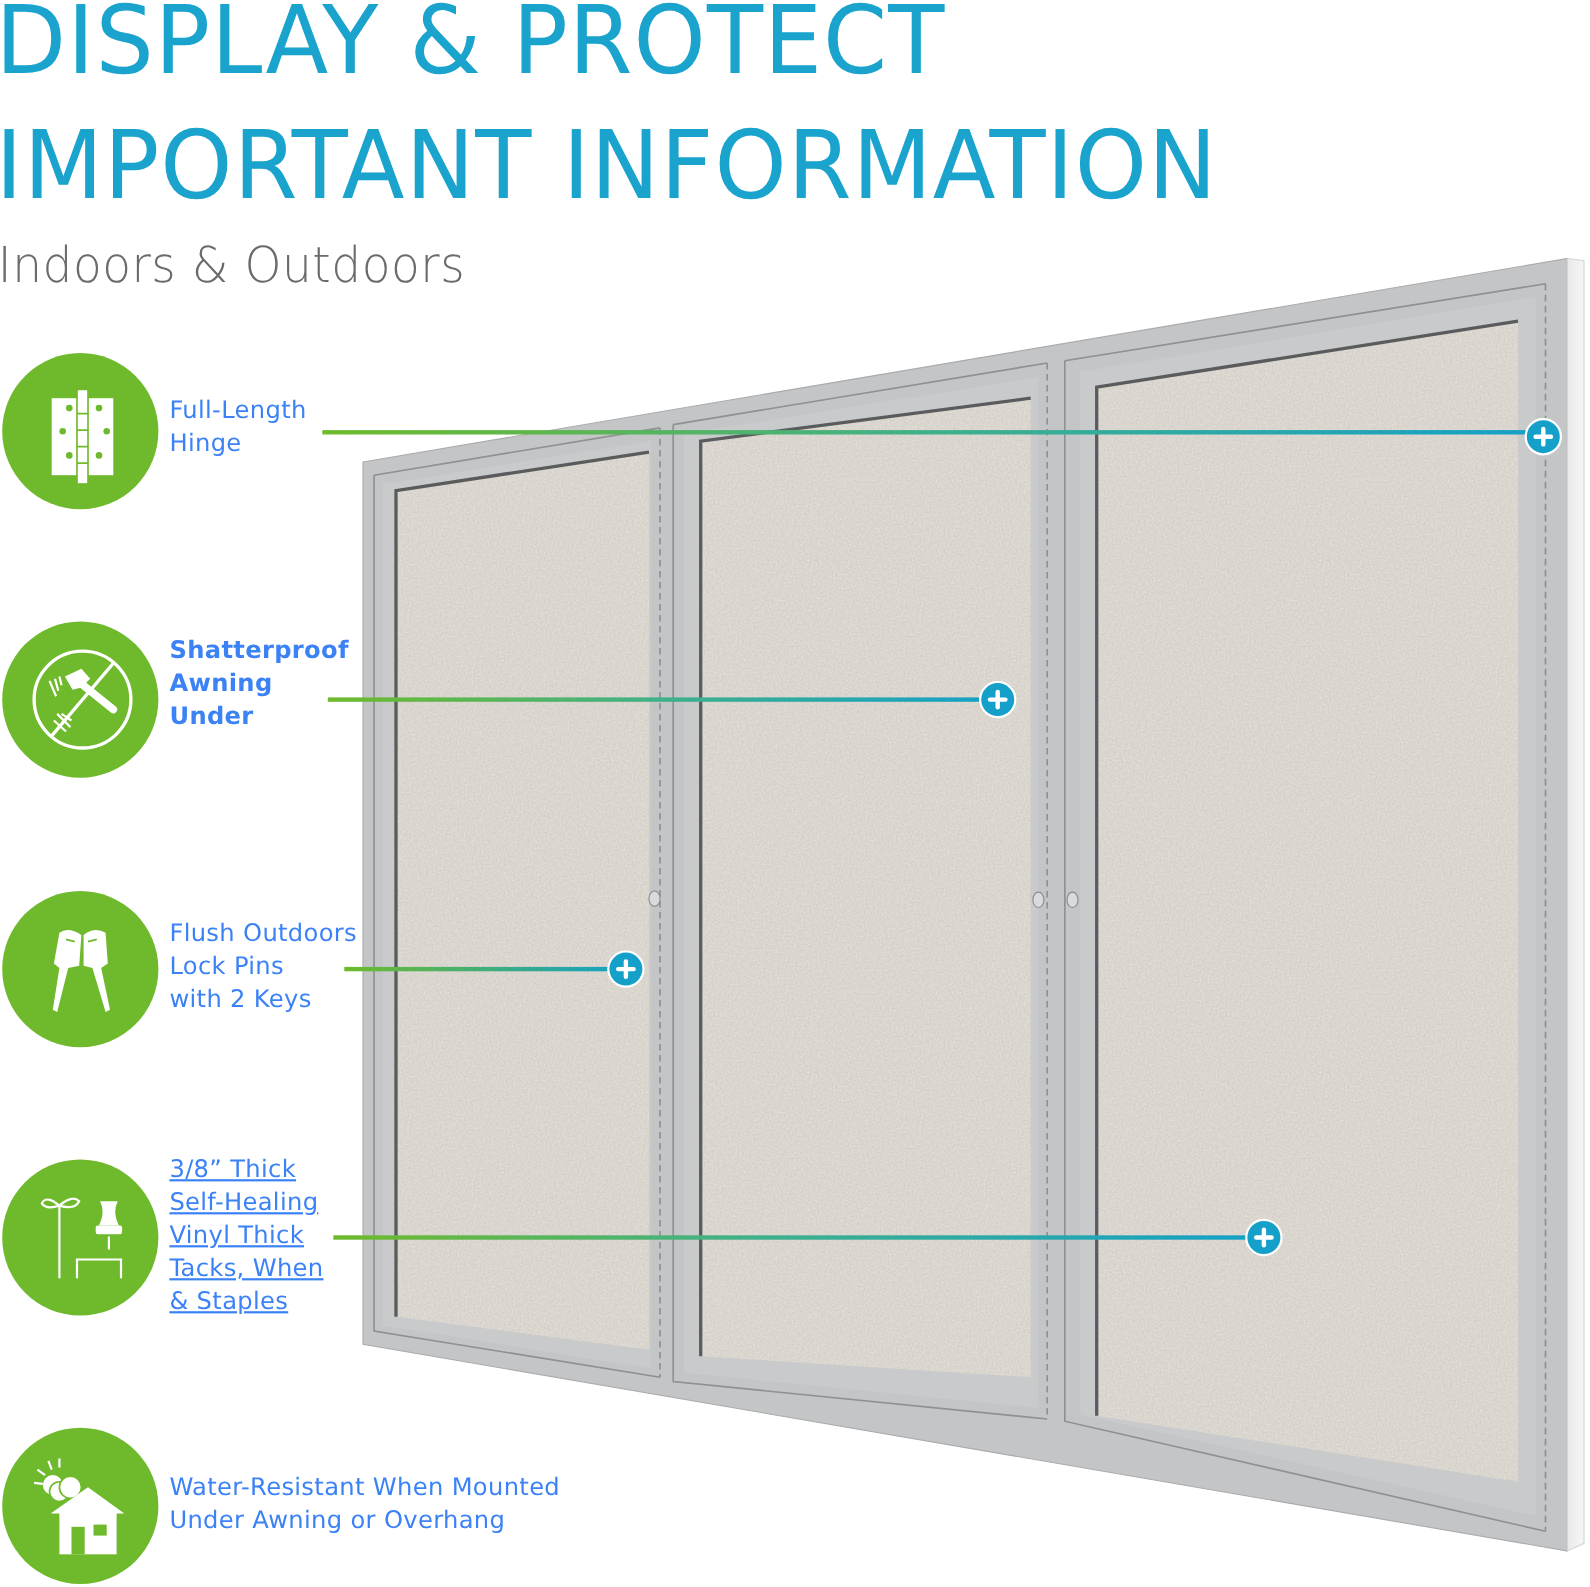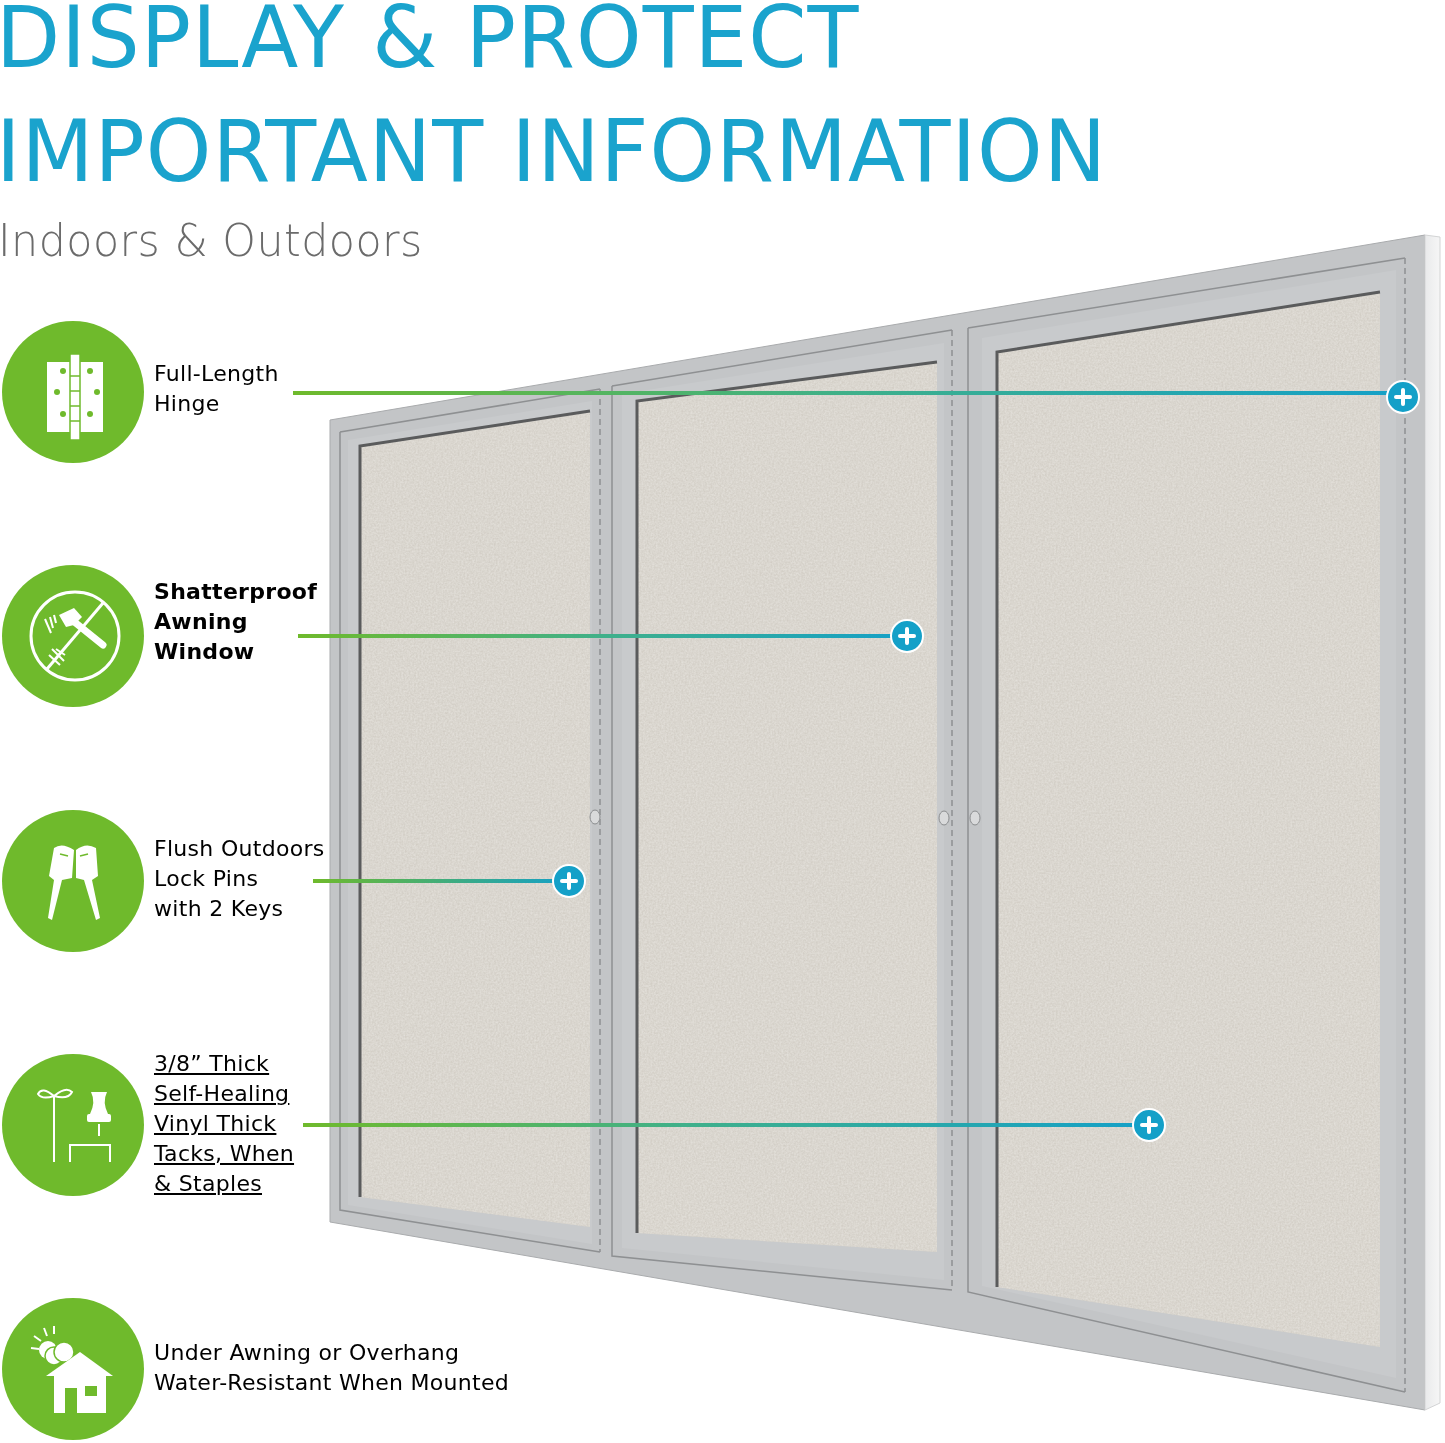--- a/index.html
+++ b/index.html
@@ -11,21 +11,21 @@
   .title.l1 { top: -6px; }
   .title.l2 { top: 108px; }
   .subtitle { position: absolute; left: -2px; top: 214px; font-size: 45px; color: #6b6b6b;
               font-family: "DejaVu Sans", sans-serif; font-weight: 300; white-space: nowrap;
               letter-spacing: 0.5px; transform: scaleX(0.95); transform-origin: left top; }
   #board { position: absolute; left: 0; top: 0; }
   .feature { position: absolute; left: 0; }
   .circle { position: absolute; left: 2px; width: 142px; height: 142px; border-radius: 50%;
             background: #6fba2c; display: flex; align-items: center; justify-content: center; }
   .circle svg { display: block; }
-  .ftext { position: absolute; left: 154px; color: #000000; font-size: 22px; line-height: 30px;
+  .ftext { position: absolute; left: 154px; color: #3b82f6; font-size: 22px; line-height: 30px;
            font-family: "DejaVu Sans", sans-serif; letter-spacing: 0.3px; white-space: nowrap; }
   .ftext span { display: block; }
   .plus { position: absolute; width: 34px; height: 34px; border-radius: 50%; background: #14a0c8;
           border: 2px solid #ffffff; box-sizing: border-box; display: flex; align-items: center;
           justify-content: center; color: #fff; font-weight: bold; font-size: 30px; line-height: 1;
           font-family: "DejaVu Sans", sans-serif; cursor: pointer; }
   .plus::before, .plus::after { content: ""; position: absolute; background: #fff; border-radius: 2px; }
   .plus::before { width: 18px; height: 4px; }
   .plus::after { width: 4px; height: 18px; }
   .line { position: absolute; height: 4px; }
@@ -140,21 +140,21 @@
         <line x1="52" y1="50" x2="54" y2="58"></line>
         <line x1="50" y1="84" x2="62" y2="96"></line>
           <line x1="54" y1="84" x2="63" y2="90"></line>
         <line x1="47" y1="90" x2="58" y2="100"></line>
       </g>
     </svg>
   </div>
   <div class="ftext" style="top:12px;font-weight:bold;">
     <span>Shatterproof</span>
     <span>Awning</span>
-    <span>Window</span>
+    <span>Under</span>
   </div>
 </div>
 
 <div class="feature" style="top:810px;">
   <div class="circle">
     <svg width="142" height="142" viewBox="0 0 142 142">
       <path d="M52 38 Q60 32 72 40 L70 68 L60 70 L50 110 L46 108 L52 70 L47 66 Z" fill="#fff"></path>
       <path d="M74 40 Q84 32 94 38 L96 66 L90 70 L98 108 L94 110 L82 70 L74 68 Z" fill="#fff"></path>
       <line x1="58" y1="44" x2="66" y2="46" stroke="#6fba2c" stroke-width="1.5"></line>
       <line x1="78" y1="46" x2="86" y2="44" stroke="#6fba2c" stroke-width="1.5"></line>
@@ -201,16 +201,16 @@
       <circle cx="46" cy="52" r="9" fill="#fff"></circle>
       <circle cx="52" cy="58" r="9" fill="#fff" stroke="#6fba2c" stroke-width="1.5"></circle>
       <circle cx="62" cy="54" r="10" fill="#fff" stroke="#6fba2c" stroke-width="1.5"></circle>
       <polygon points="44,78 78,54 111,78" fill="#fff"></polygon>
       <rect x="52" y="76" width="52" height="39" fill="#fff"></rect>
       <rect x="63" y="90" width="12" height="25" fill="#6fba2c"></rect>
       <rect x="83" y="88" width="12" height="10" fill="#6fba2c"></rect>
     </svg>
   </div>
   <div class="ftext" style="top:40px;">
+    <span>Water-Resistant When Mounted</span>
     <span>Under Awning or Overhang</span>
-    <span>Water-Resistant When Mounted</span>
   </div>
 </div>
 
 </body></html>

